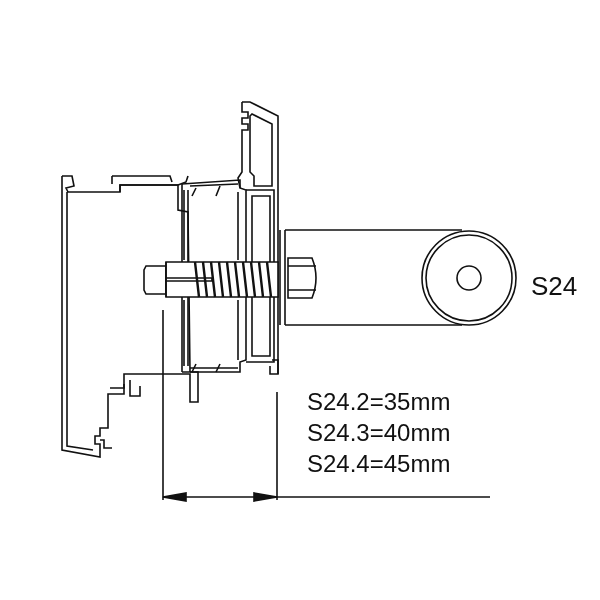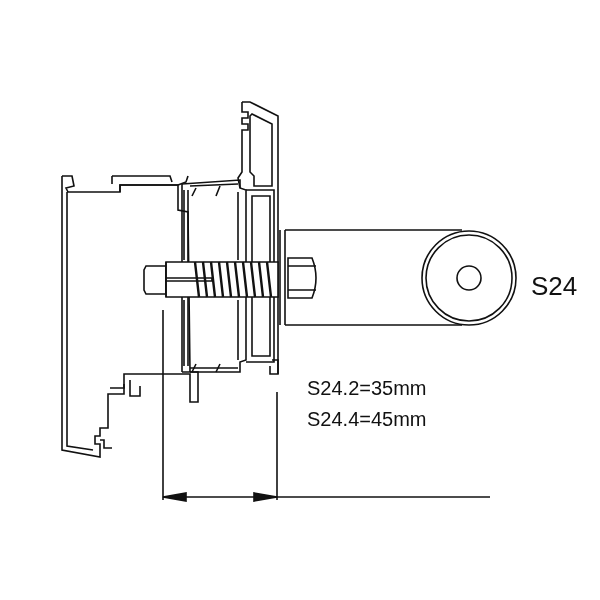--- a/index.html
+++ b/index.html
@@ -1,20 +1,20 @@
 <!DOCTYPE html>
 <html><head>
 <meta charset="utf-8">
 <style>
   html, body { margin:0; padding:0; background:#ffffff; }
   body { width:600px; height:600px; position:relative; overflow:hidden; }
   svg { position:absolute; left:0; top:0; }
   .lbl { position:absolute; font-family:"Liberation Sans", sans-serif; color:#111; line-height:1; white-space:nowrap; }
   .model { left:531px; top:273px; font-size:26px; }
-  .sizes { left:307px; top:378px; font-size:20px; }
+  .sizes { left:307px; top:390px; font-size:24px; }
   .sizes div { height:31px; }
 </style>
 </head>
 <body>
 
 <svg width="600" height="600" viewBox="0 0 600 600" fill="none" stroke="#111" stroke-width="1.6" stroke-linejoin="miter">
 
   <g>
     <path d="M62 176 L62 450 L100 457 L100 444 L95 444 L95 436 L100 436 L100 428 L108 428 L108 394 L124 394 L124 374 L190 374 L190 402 L198 402 L198 372 L190 372"></path>
     <path d="M67 192 L67 446 L93 450 M67 192 L120 192 L120 185 L178 185 L178 210 L188 212 L190 372"></path>
@@ -75,14 +75,15 @@
     <path d="M163 497 L490 497"></path>
     <path d="M163 497 L186 493 L186 501 Z" fill="#111"></path>
     <path d="M277 497 L254 493 L254 501 Z" fill="#111"></path>
   </g>
 </svg>
 
 <div class="lbl model">S24</div>
 
 <div class="lbl sizes">
   <div>S24.2=35mm</div>
+  <div>S24.3=40mm</div>
   <div>S24.4=45mm</div>
 </div>
 
 </body></html>

